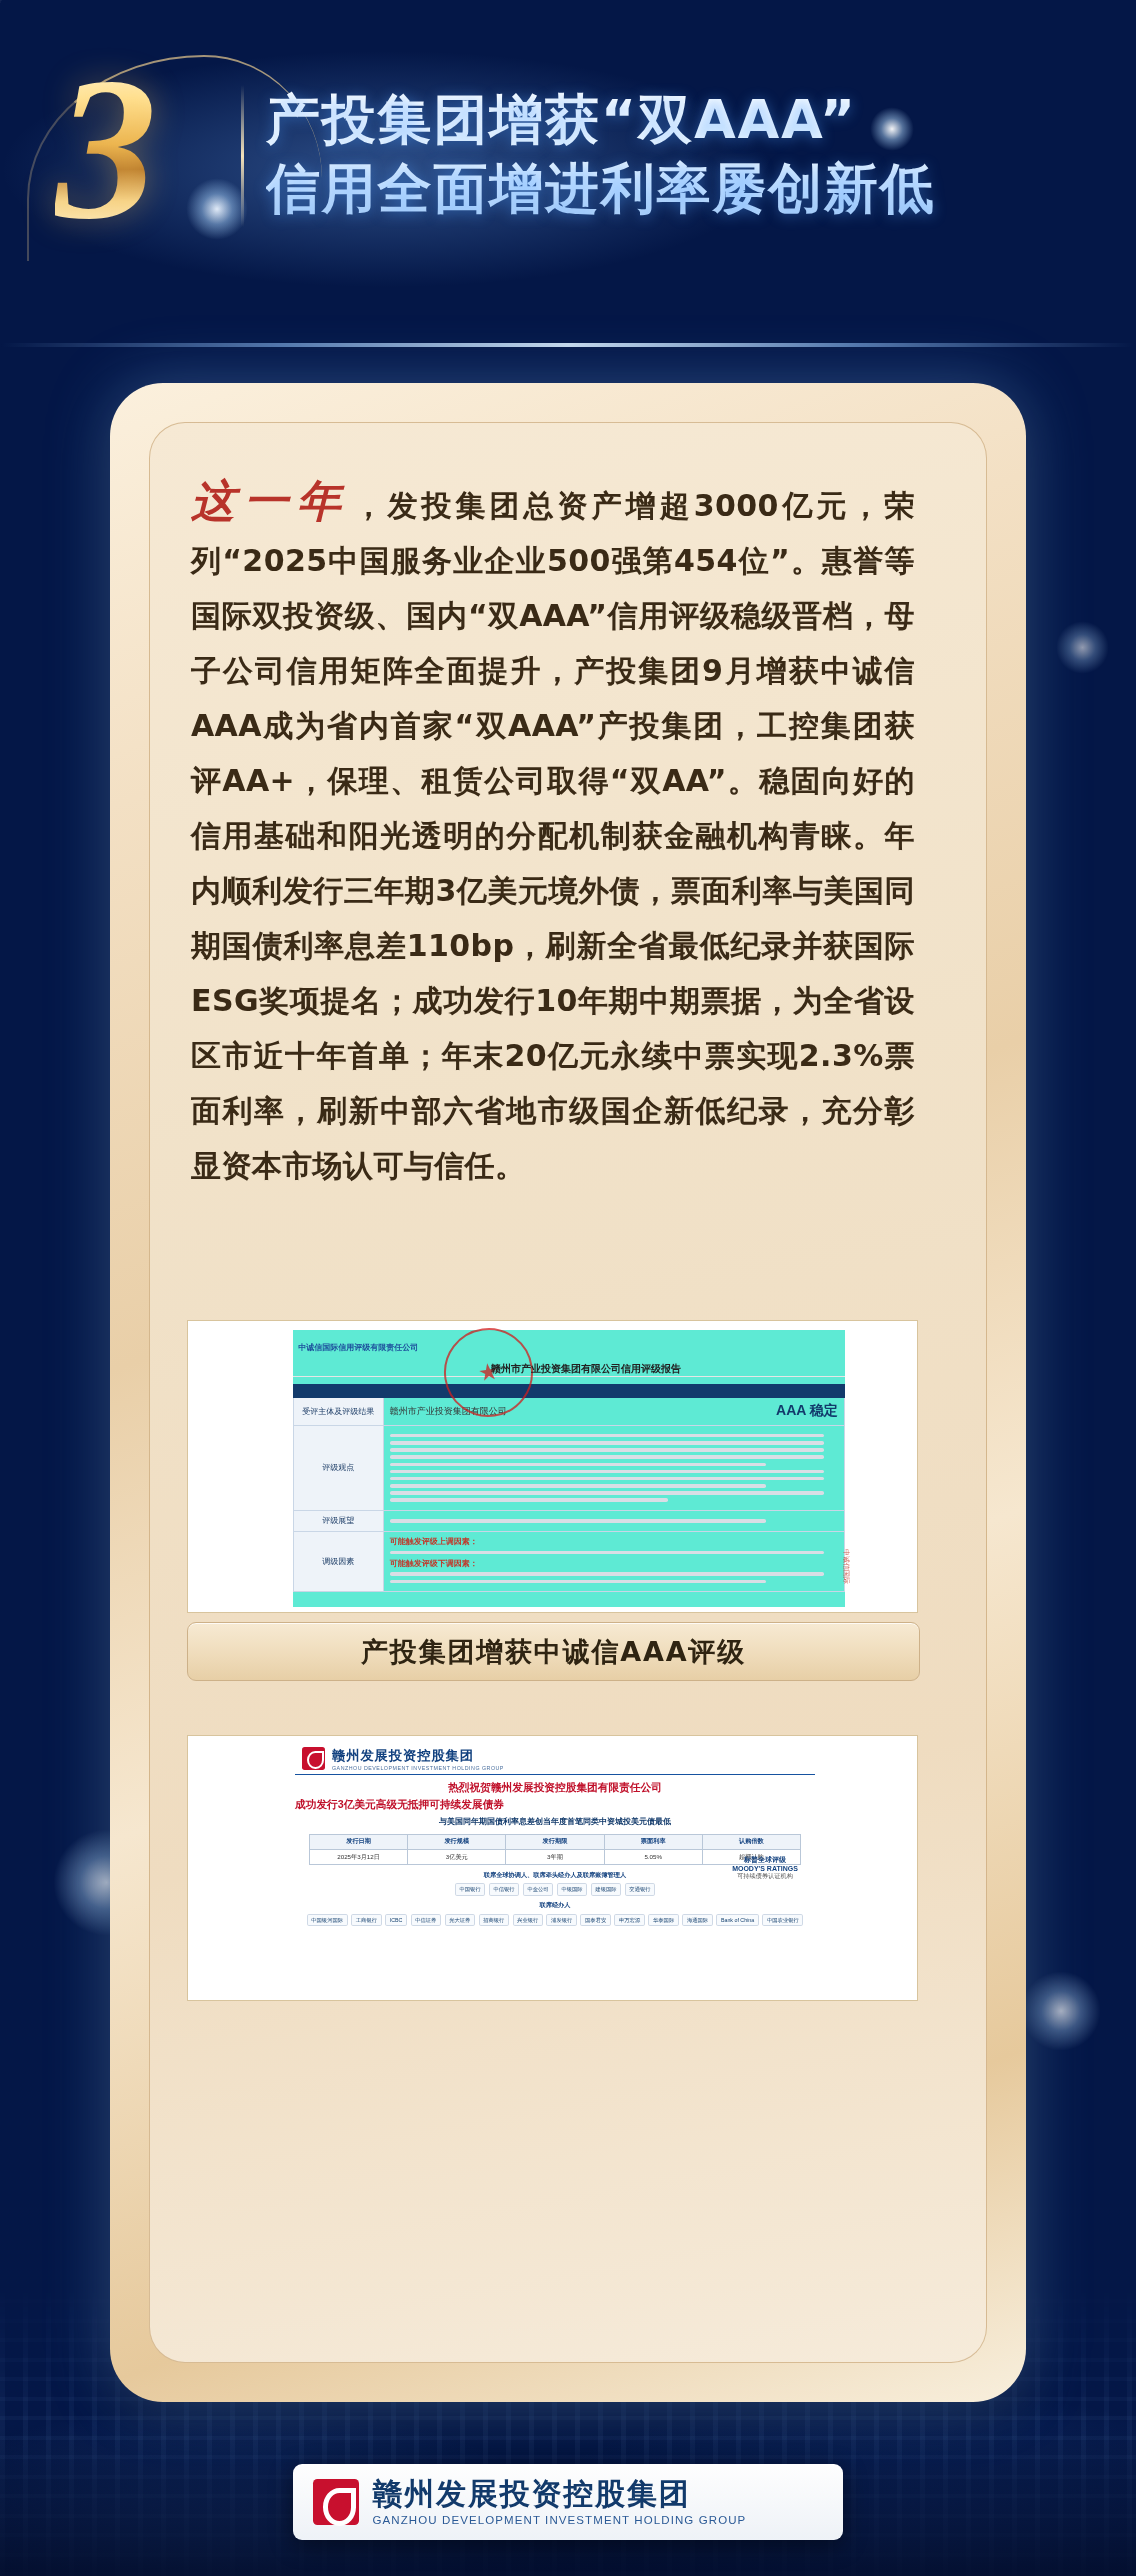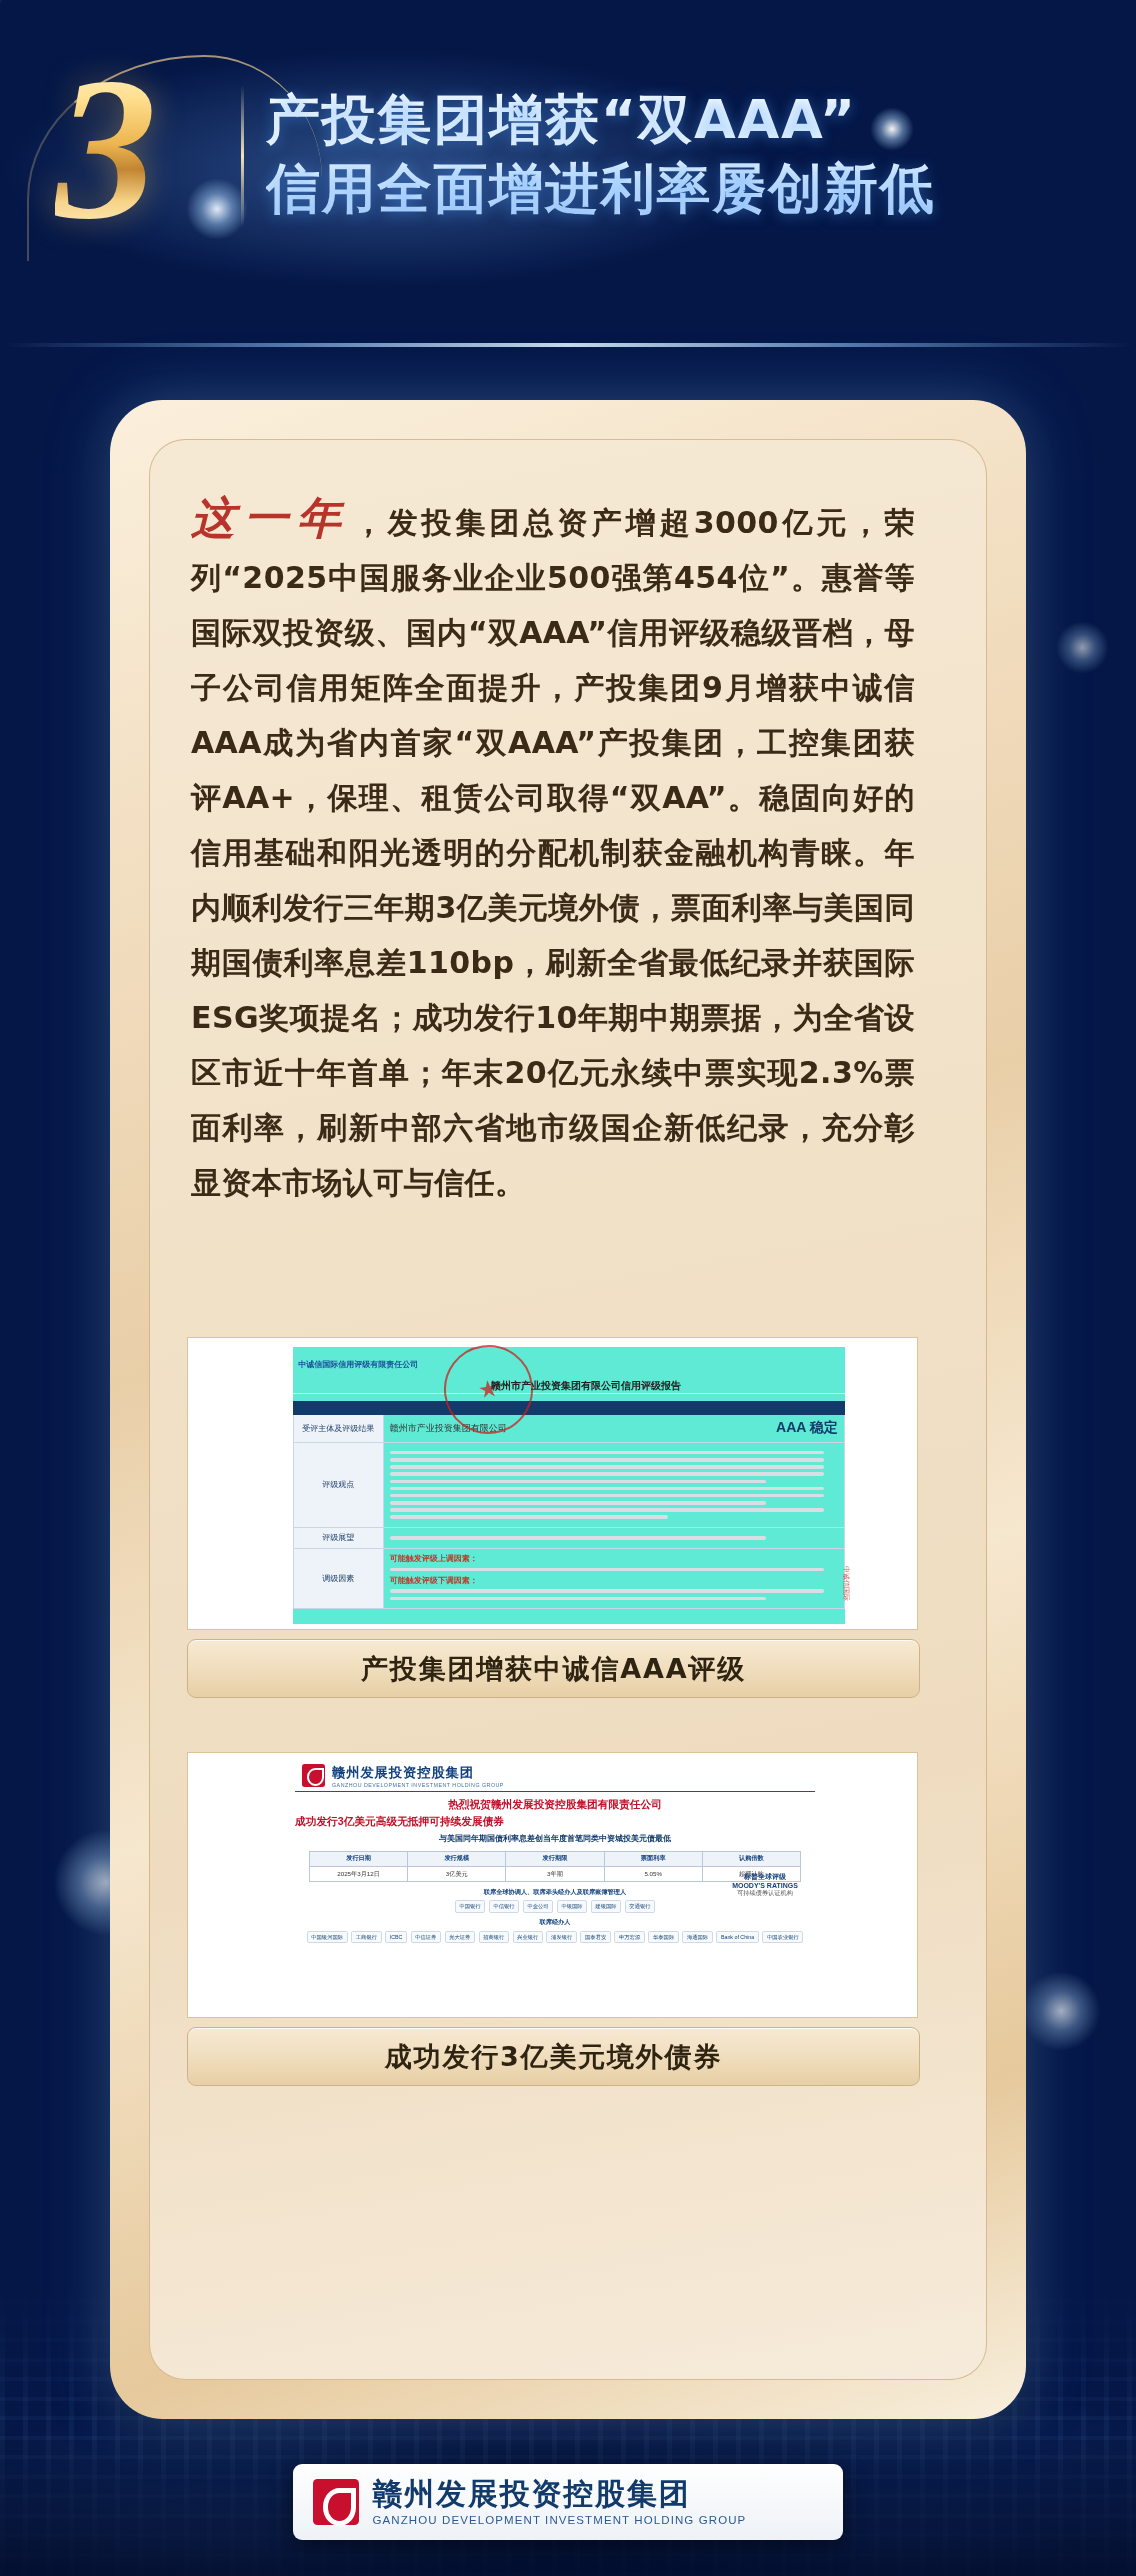--- a/index.html
+++ b/index.html
@@ -86,21 +86,21 @@
   }
   .hdr-line2{letter-spacing:1.8px;}
   .hdr-underline{
     position:absolute;left:0;top:343px;width:1136px;height:4.4px;
     background:linear-gradient(90deg,rgba(255,255,255,0) 0%, rgba(150,200,255,.55) 25%, rgba(220,240,255,.9) 50%, rgba(150,200,255,.55) 75%, rgba(255,255,255,0) 100%);
     filter:blur(0.5px);
   }
 
   
   .card-outer{
-    position:absolute;left:110px;top:400px;width:916px;height:2019px;
+    position:absolute;left:110px;top:383px;width:916px;height:2019px;
     border-radius:53px;
     background:linear-gradient(160deg,#fbf0dd 0%,#f3e0c4 18%,#e9cfa8 42%,#f6e7cf 62%,#e6c99c 85%,#f8efdd 100%);
     box-shadow:0 0 62px rgba(120,180,255,.35), 0 16px 44px rgba(0,0,0,.35);
     padding:19.5px;
     box-sizing:border-box;
   }
   .card-inner{
     position:absolute;left:39px;top:39px;right:39px;bottom:39px;
     border:1.8px solid rgba(190,150,95,.55);
     border-radius:36px;
@@ -351,21 +351,20 @@
               <span>中国农业银行</span>
             </div>
 
             <div class="rating-box">
               <b>标普全球评级</b>
               <b>MOODY'S RATINGS</b>
               <i>可持续债券认证机构</i>
             </div>
           </div>
         </div>
-        <div class="fig-cap">成功发行3亿美元境外债券</div>
       </div>
 
     </div>
   </div>
 
   <div class="footer">
     <div class="foot-bar">
       <div class="foot-mark"></div>
       <div>
         <div class="foot-cn">赣州发展投资控股集团</div>

